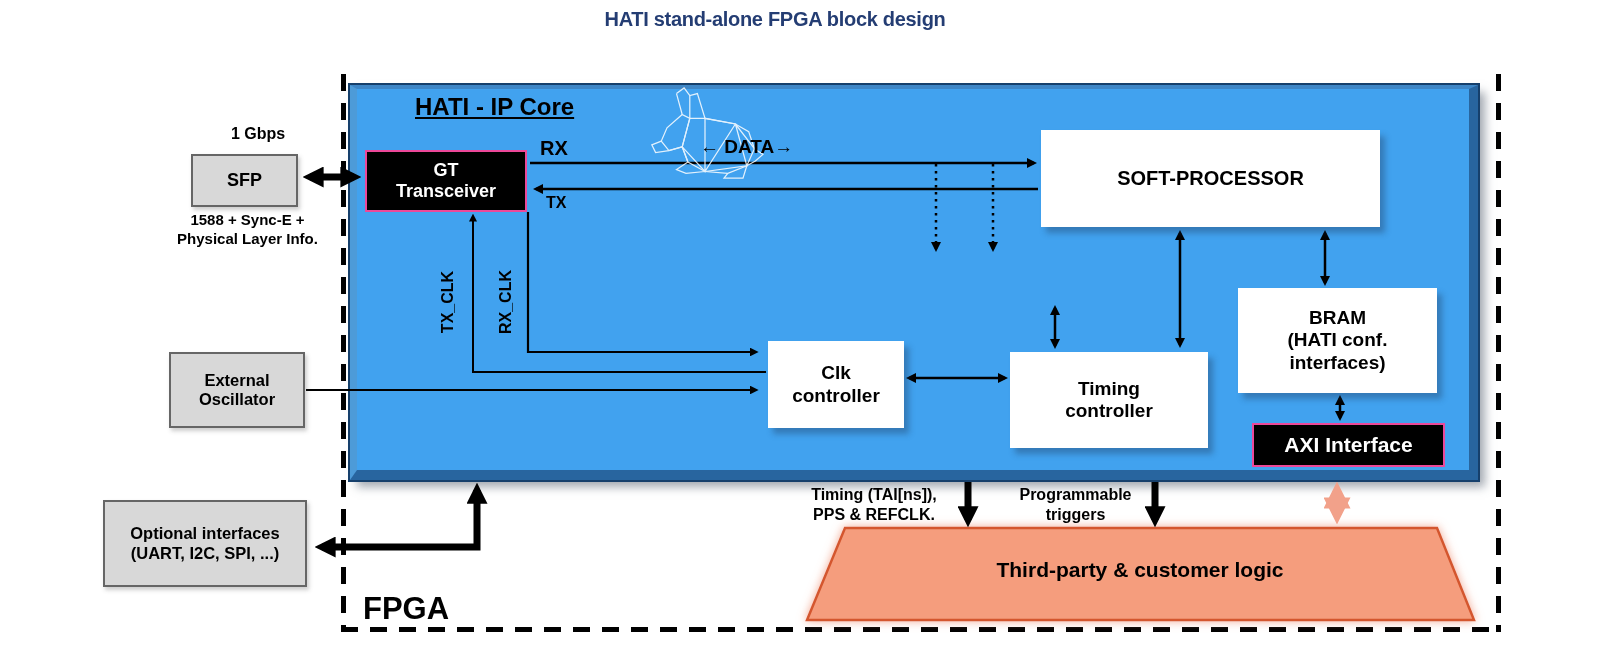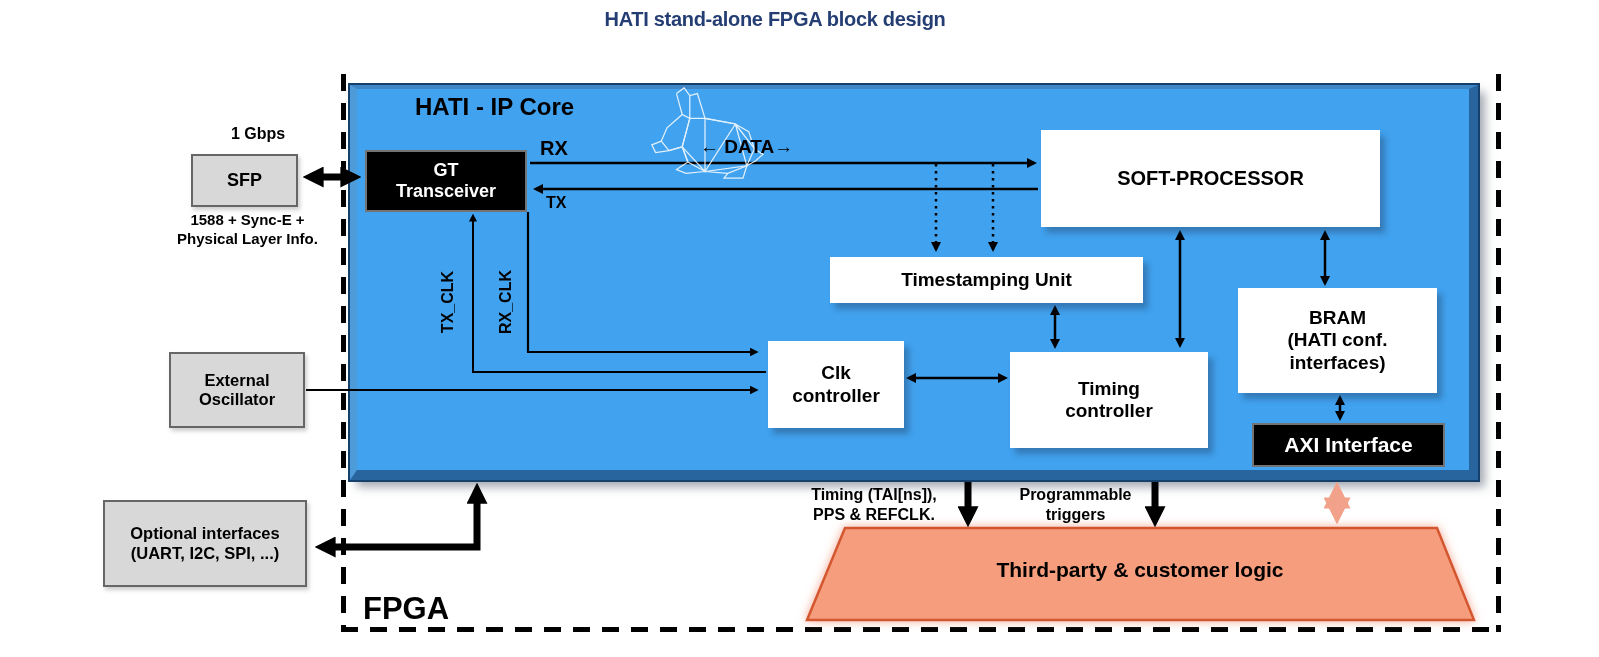--- a/index.html
+++ b/index.html
@@ -5,21 +5,21 @@
   html,body{margin:0;padding:0;background:#fff;}
   #canvas{
     position:relative;width:1599px;height:657px;background:#ffffff;overflow:hidden;
     font-family:"Liberation Sans","DejaVu Sans",sans-serif;font-weight:bold;color:#000;
   }
   .box{
     position:absolute;display:flex;flex-direction:column;align-items:center;justify-content:center;
     font-weight:bold;text-align:center;line-height:1.18;box-sizing:border-box;
   }
   .white-box{background:#ffffff;color:#000;box-shadow:5px 6px 6px rgba(30,50,80,0.35);}
-  .black-box{background:#000000;color:#ffffff;border:2px solid #737373;}
+  .black-box{background:#000000;color:#ffffff;border:2px solid #ec4899;}
   .gray-box{background:#D8D8D8;color:#000;border:2px solid #666666;box-shadow:2px 3px 4px rgba(60,60,60,0.25);}
   .lbl{position:absolute;font-weight:bold;color:#000;white-space:nowrap;}
   .lbl-c{text-align:center;white-space:normal;}
   .dash-v{position:absolute;width:5px;background:repeating-linear-gradient(180deg,#000 0 17px,transparent 17px 29px);}
   .dash-h{position:absolute;height:5px;background:repeating-linear-gradient(90deg,#000 0 17px,transparent 17px 29px);}
   #ipcore{
     position:absolute;left:350px;top:85px;width:1128px;height:395px;box-sizing:border-box;
     background:#41A2EF;
     border-style:solid;border-color:#3E86C6 #28659F #28659F #4D9BD8;border-width:4px 9px 10px 7px;
     outline:2px solid #16406C;
@@ -35,21 +35,21 @@
 <div id="canvas">
 
   <div class="title">HATI stand-alone FPGA block design</div>
 
   <div class="dash-v" style="left:341px;top:74px;height:558px;"></div>
   <div class="dash-v" style="left:1496px;top:74px;height:558px;"></div>
   <div class="dash-h" style="left:341px;top:627px;width:1160px;"></div>
   <div class="lbl" style="left:363px;top:591px;font-size:31px;">FPGA</div>
 
   <div id="ipcore"></div>
-  <div class="lbl" style="left:415px;top:93px;font-size:24px;">HATI - IP Core</div>
+  <div class="lbl" style="left:415px;top:93px;font-size:24px;text-decoration:underline;">HATI - IP Core</div>
 
   <svg id="overlay" viewBox="0 0 1599 657">
     <defs>
       <marker id="ah" viewBox="0 0 10 10" refX="7" refY="5" markerWidth="4" markerHeight="4" orient="auto-start-reverse" markerUnits="strokeWidth">
         <path d="M0,0L10,5L0,10Z" fill="#000"></path>
       </marker>
       <marker id="ahb" viewBox="0 0 10 10" refX="6.5" refY="5" markerWidth="3" markerHeight="3" orient="auto-start-reverse" markerUnits="strokeWidth">
         <path d="M0,0L10,5L0,10Z" fill="#000"></path>
       </marker>
       <marker id="ahs" viewBox="0 0 10 10" refX="6.5" refY="5" markerWidth="3" markerHeight="3" orient="auto-start-reverse" markerUnits="strokeWidth">
@@ -121,23 +121,20 @@
 
   <div class="box black-box" style="left:365px;top:150px;width:162px;height:62px;font-size:18px;">
     <div>GT</div>
     <div>Transceiver</div>
   </div>
 
   <div class="box white-box" style="left:1041px;top:130px;width:339px;height:97px;font-size:20px;">
     <span>SOFT-PROCESSOR</span>
   </div>
 
-  <div class="box white-box" style="left:830px;top:257px;width:313px;height:46px;font-size:19px;">
-    <span>Timestamping Unit</span>
-  </div>
 
   <div class="box white-box" style="left:768px;top:341px;width:136px;height:87px;font-size:19px;">
     <div>Clk</div>
     <div>controller</div>
   </div>
 
   <div class="box white-box" style="left:1010px;top:352px;width:198px;height:96px;font-size:19px;">
     <div>Timing</div>
     <div>controller</div>
   </div>

